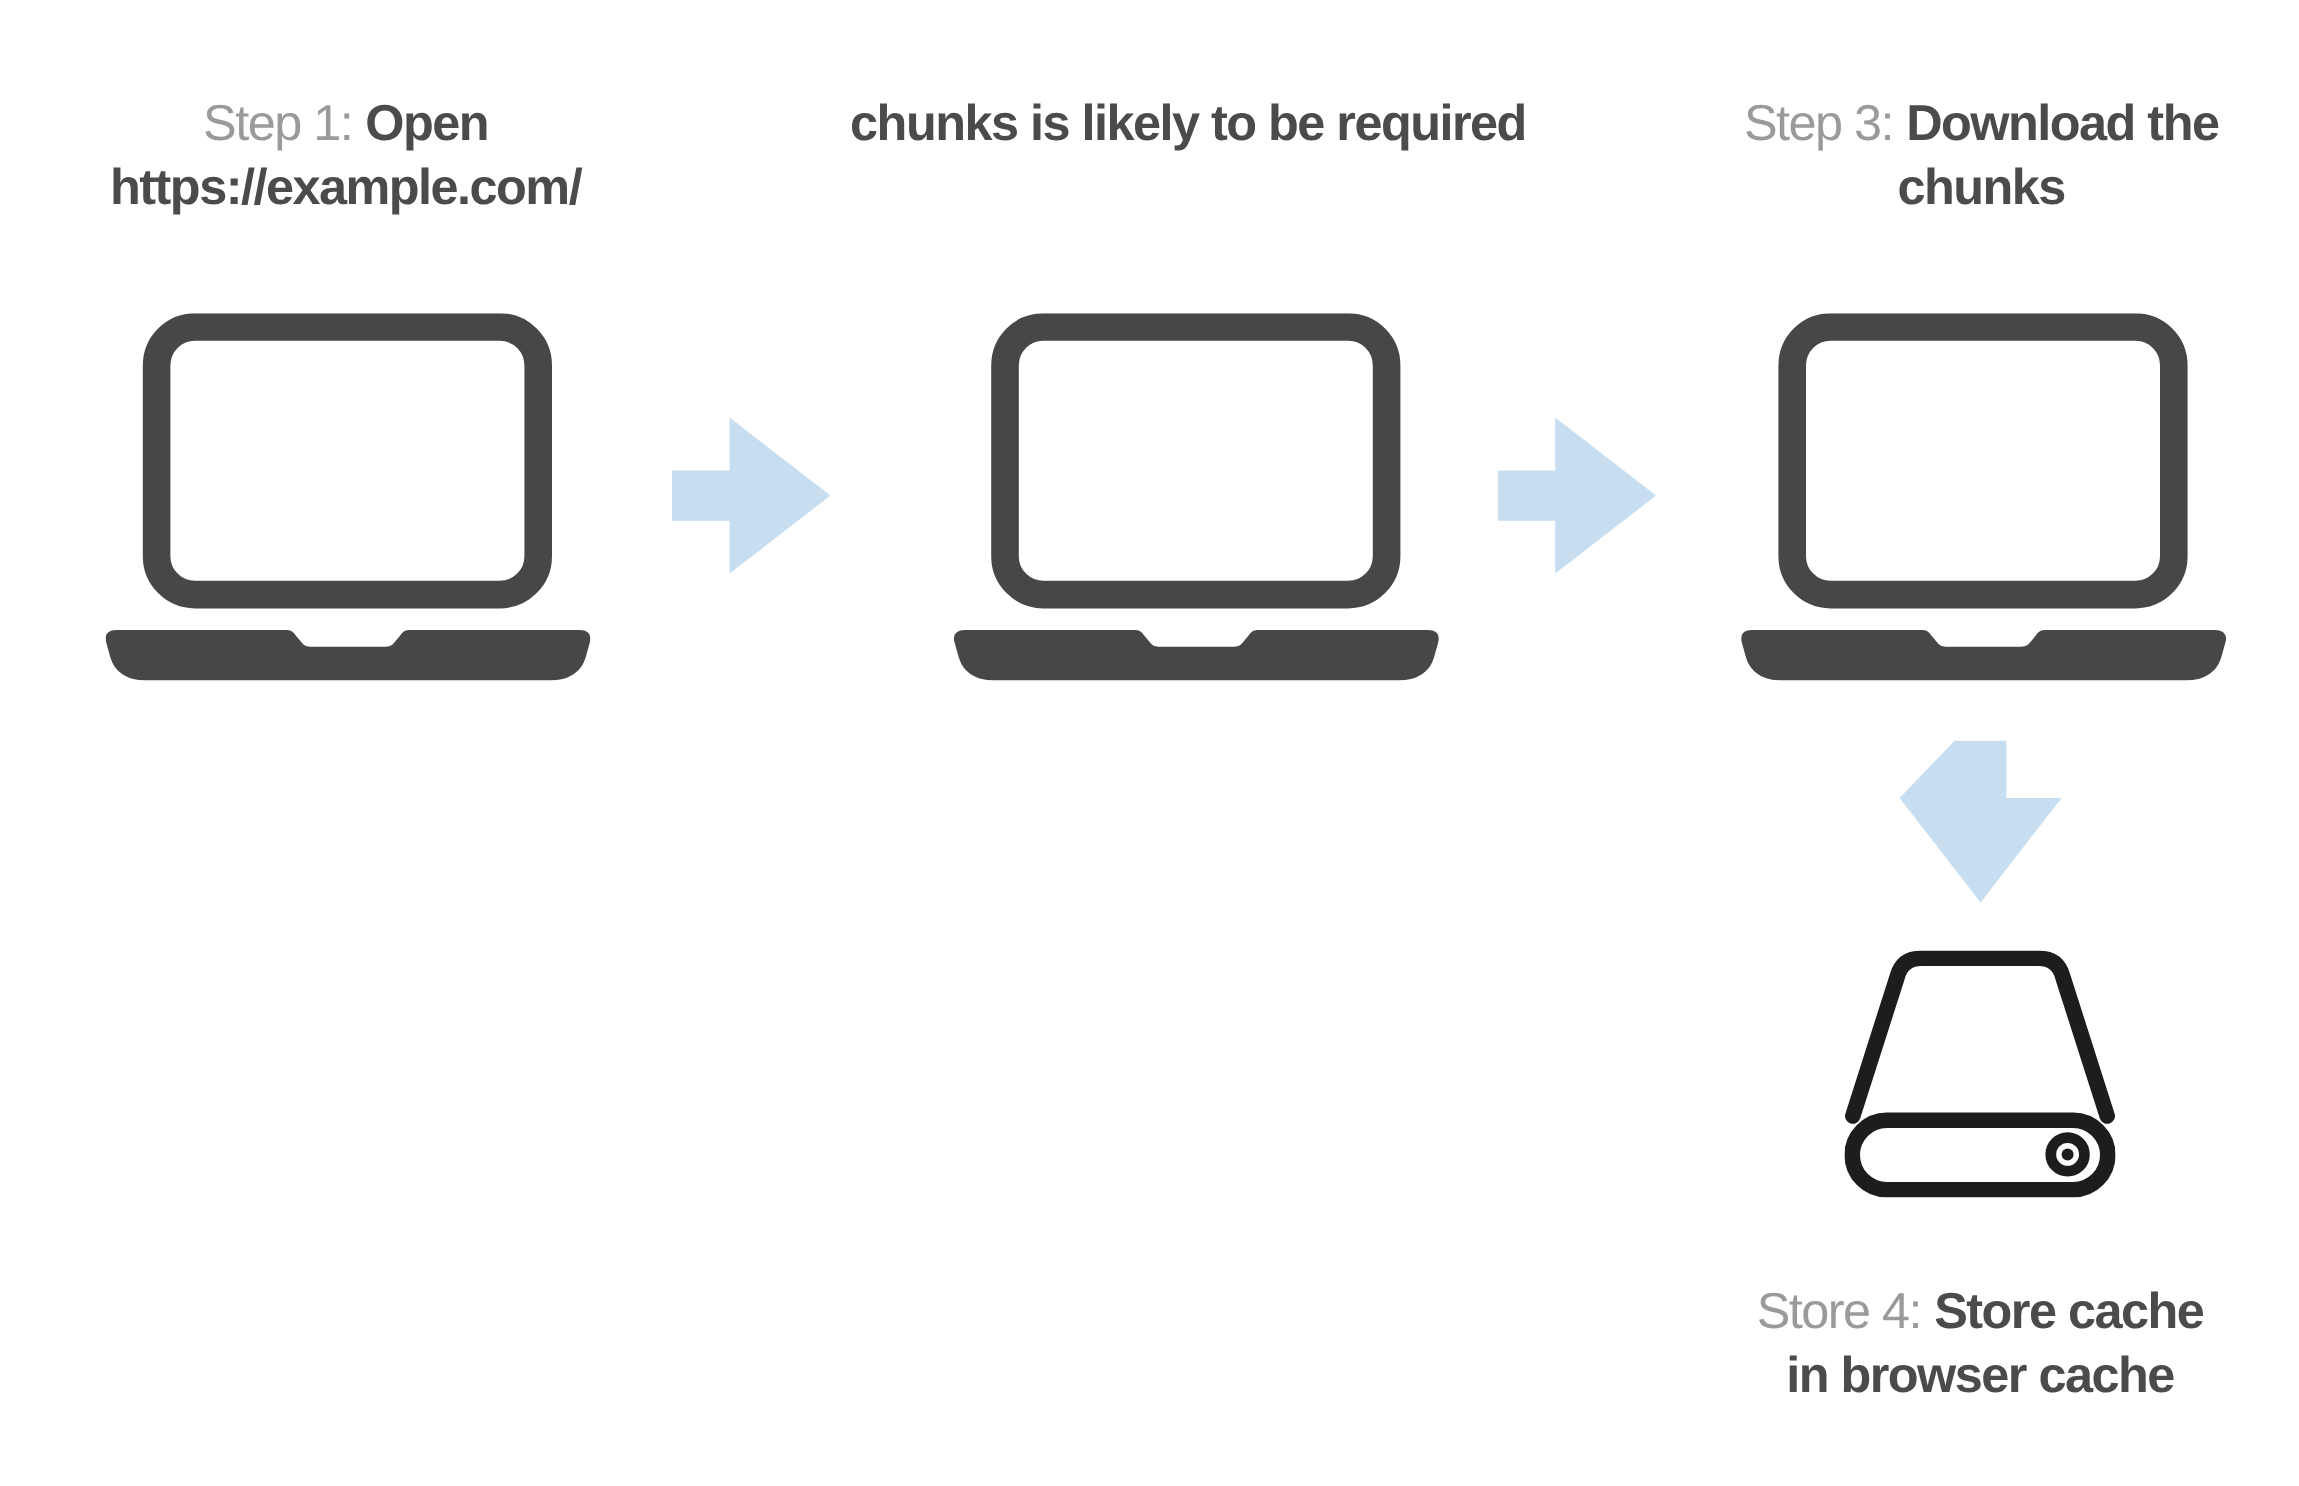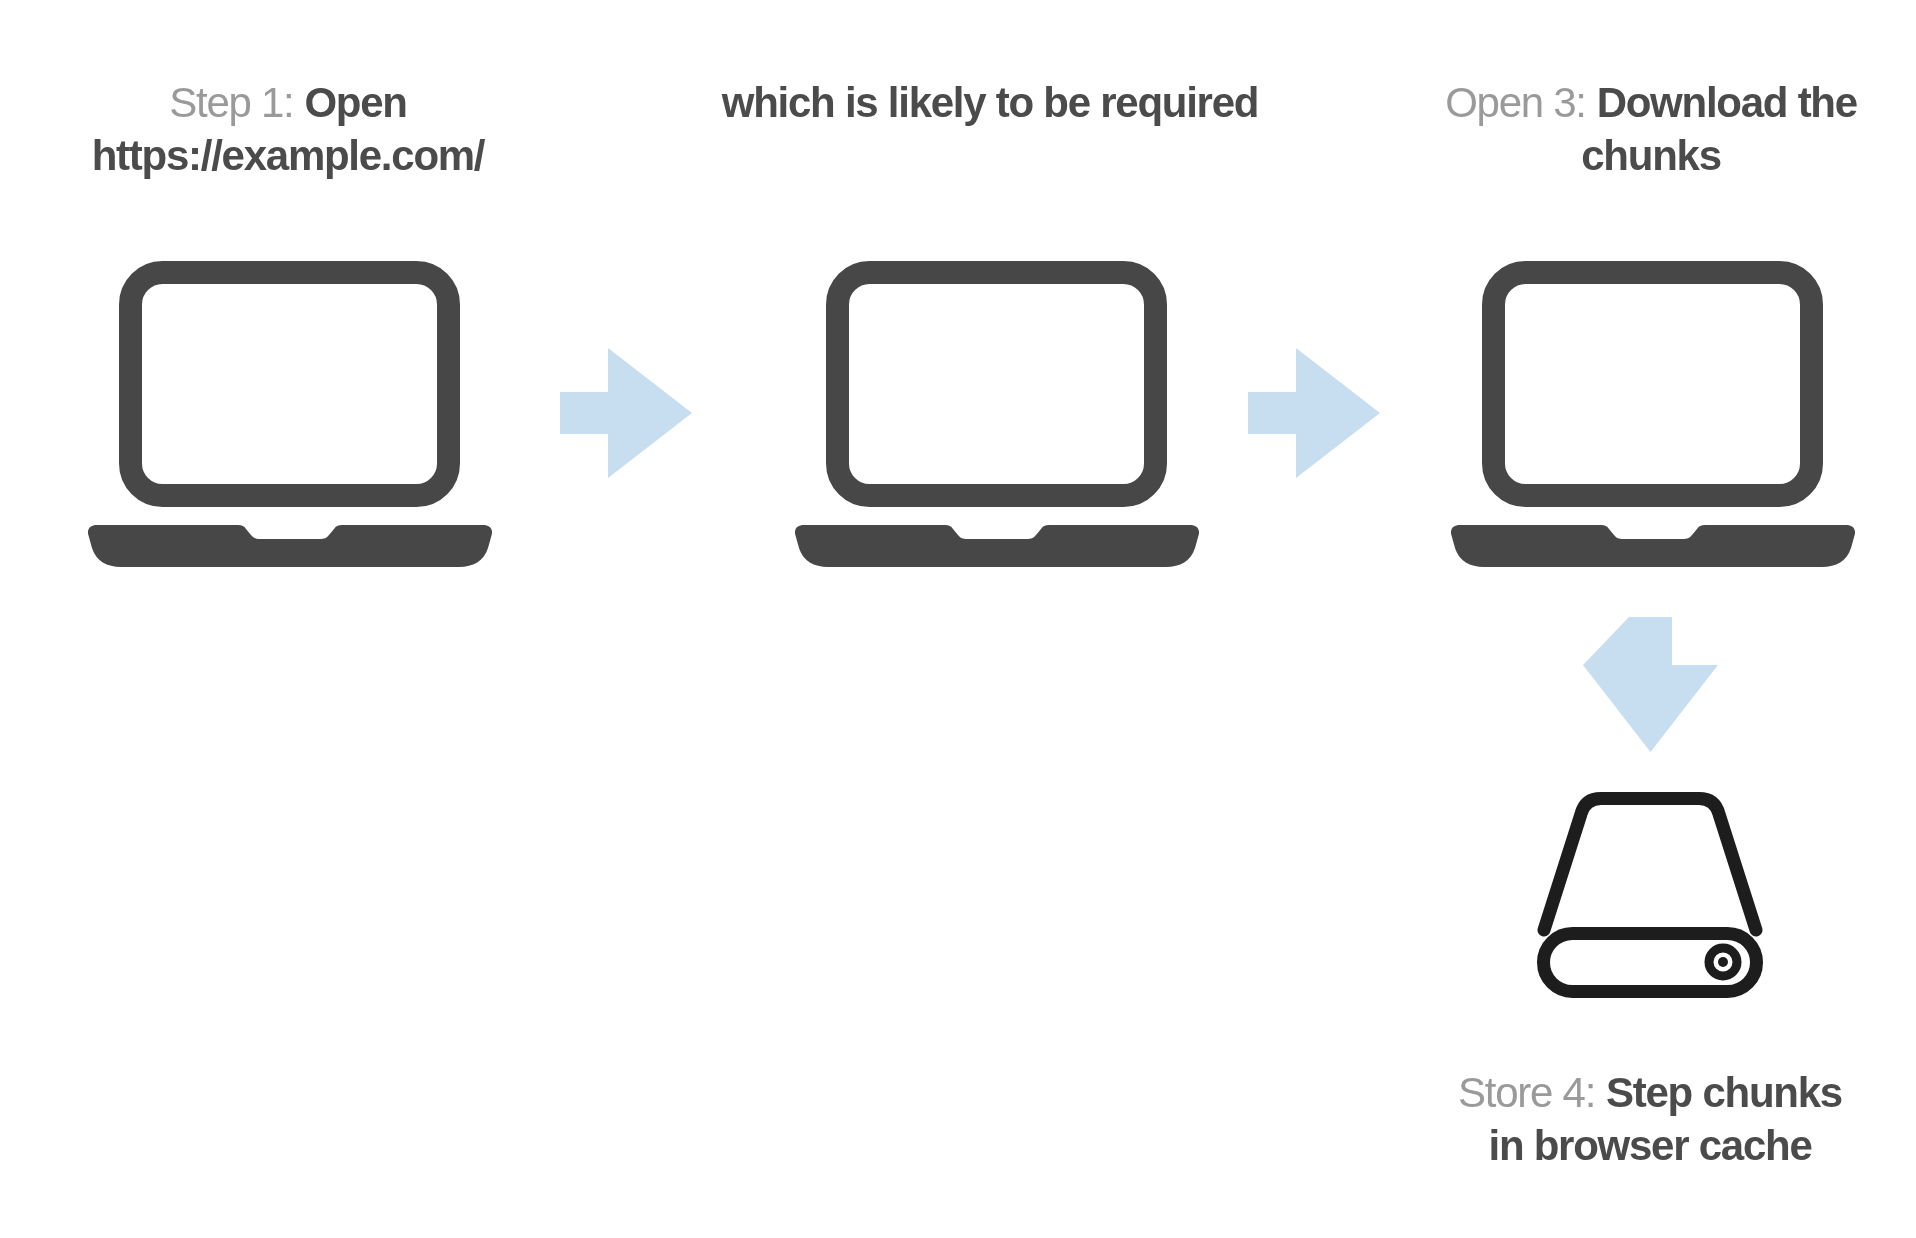--- a/index.html
+++ b/index.html
@@ -46,26 +46,26 @@
 <div class="canvas">
 
   <div class="caption" style="left:-62px; top:76px;">
     <div>
       <span class="cap-label">Step 1:</span><span>Open</span>
     </div>
     <div>https://example.com/</div>
   </div>
 
   <div class="caption" style="left:640px; top:76px;">
-    <div>which is likely to be required</div>
+    <div>chunks is likely to be required</div>
   </div>
 
   <div class="caption" style="left:1301px; top:76px;">
     <div>
-      <span class="cap-label">Open 3:</span><span>Download the</span>
+      <span class="cap-label">Step 3:</span><span>Download the</span>
     </div>
     <div>chunks</div>
   </div>
 
   <div class="icon" style="left:88px; top:261px; width:404px; height:306px;">
     <svg viewBox="0 0 404 306" xmlns="http://www.w3.org/2000/svg">
       <rect x="42.5" y="11.5" width="318" height="223" rx="32" fill="#ffffff" stroke="#474747" stroke-width="23"></rect>
       <path fill="#474747" d="M9,264 H150 C154,264 156,265 158,268 L163,274 C165.5,277.3 168,278 172,278 H232 C236,278 238.5,277.3 241,274 L246,268 C248,265 250,264 254,264 H395 C402,264 405.5,268.3 403.5,274.5 L400,287 C396,300 385,306 371,306 H33 C19,306 8,300 4,287 L0.5,274.5 C-1.5,268.3 2,264 9,264 Z"></path>
     </svg>
   </div>
@@ -106,18 +106,18 @@
     <svg viewBox="0 0 226 206" xmlns="http://www.w3.org/2000/svg">
       <path d="M7,138 L44,22 Q48,6.5 64,6.5 H162 Q178,6.5 182,22 L219,138" fill="#ffffff" stroke="#1d1d1d" stroke-width="13" stroke-linejoin="round" stroke-linecap="round"></path>
       <rect x="6.5" y="141.5" width="213" height="58" rx="29" fill="#ffffff" stroke="#1d1d1d" stroke-width="13"></rect>
       <circle cx="186" cy="170" r="14" fill="#ffffff" stroke="#1d1d1d" stroke-width="9"></circle>
       <circle cx="186" cy="170" r="5" fill="#1d1d1d"></circle>
     </svg>
   </div>
 
   <div class="caption" style="left:1300px; top:1066px;">
     <div>
-      <span class="cap-label">Store 4:</span><span>Step chunks</span>
+      <span class="cap-label">Store 4:</span><span>Store cache</span>
     </div>
     <div>in browser cache</div>
   </div>
 
 </div>
 
 </body></html>

